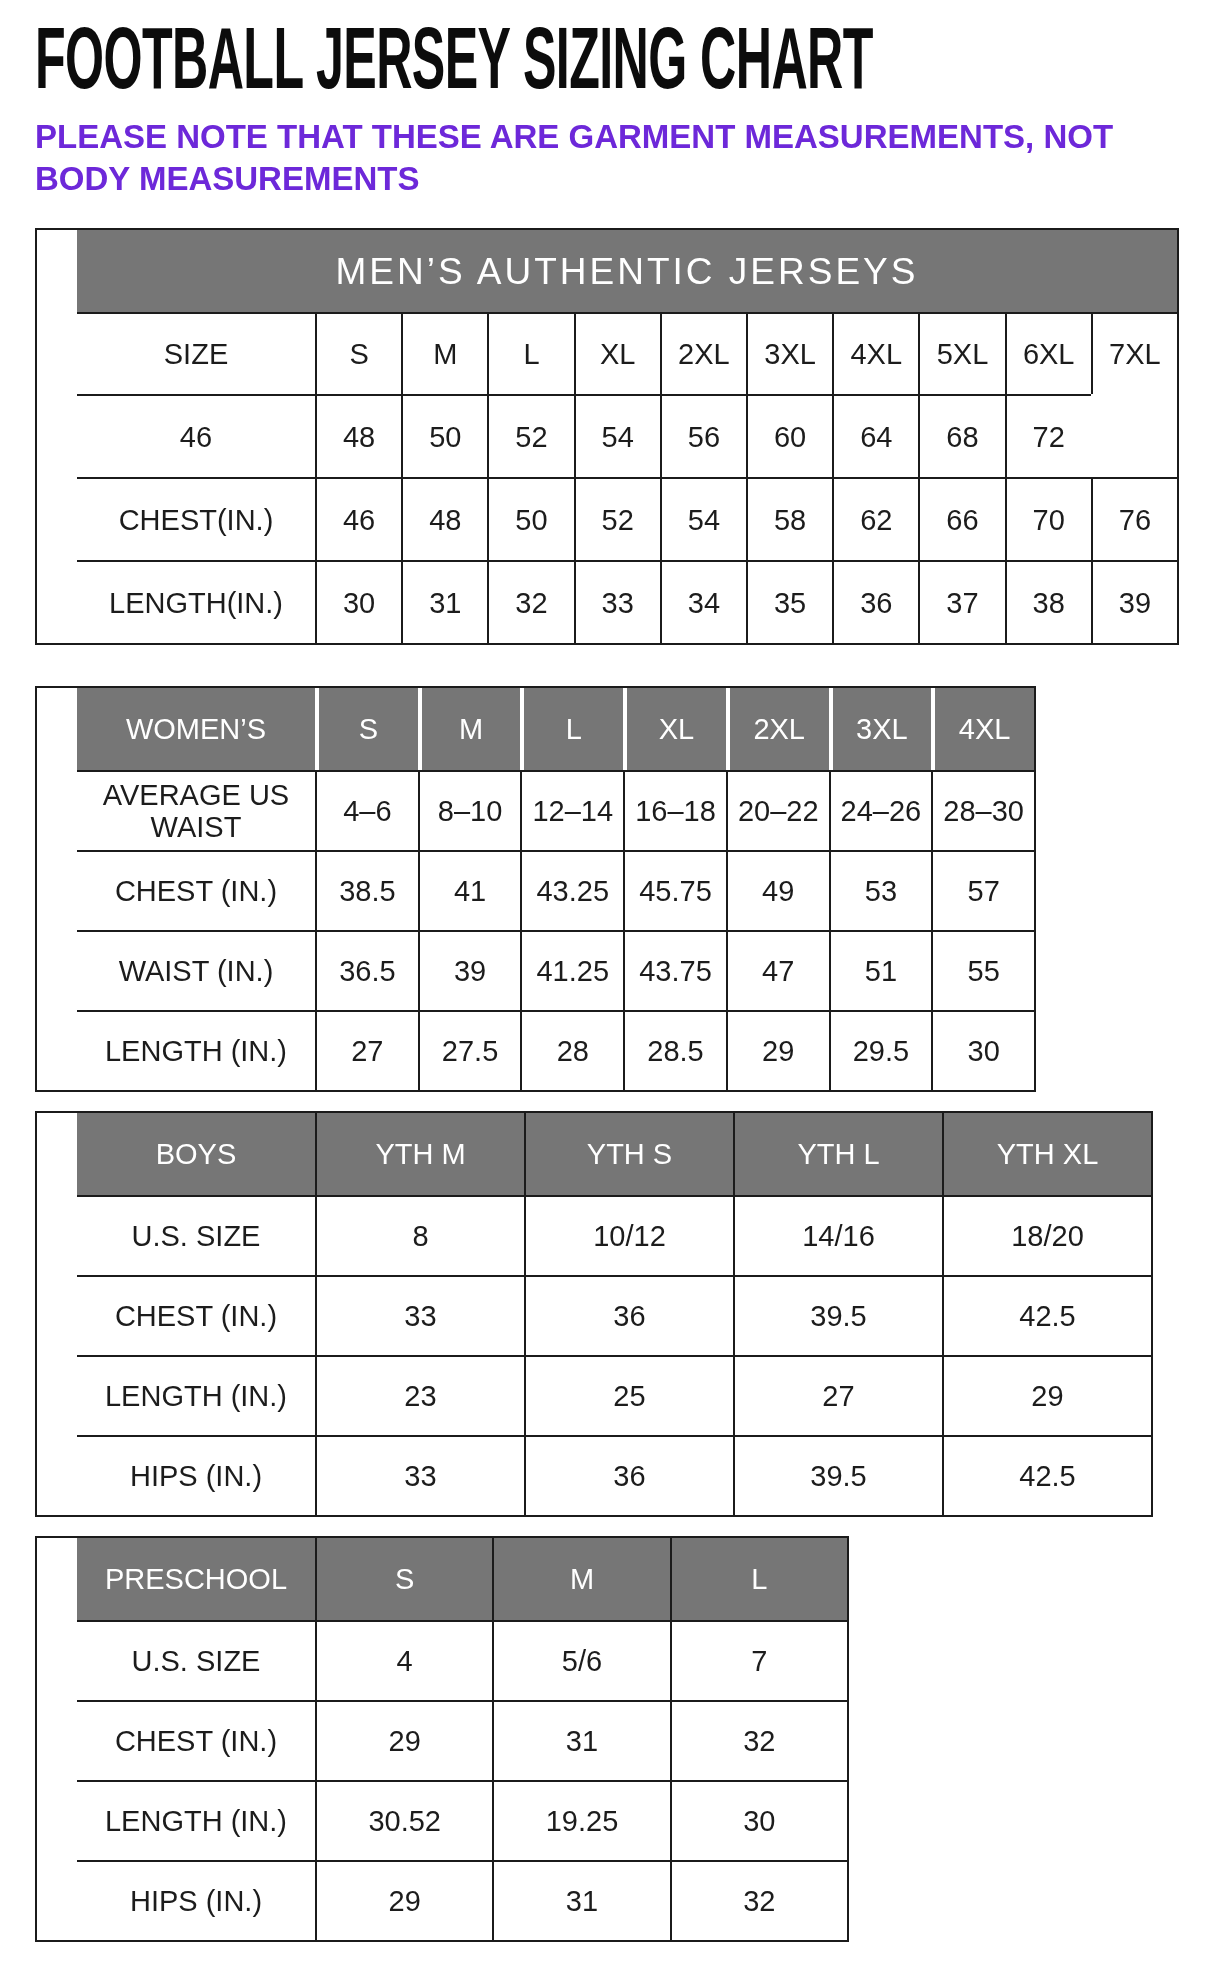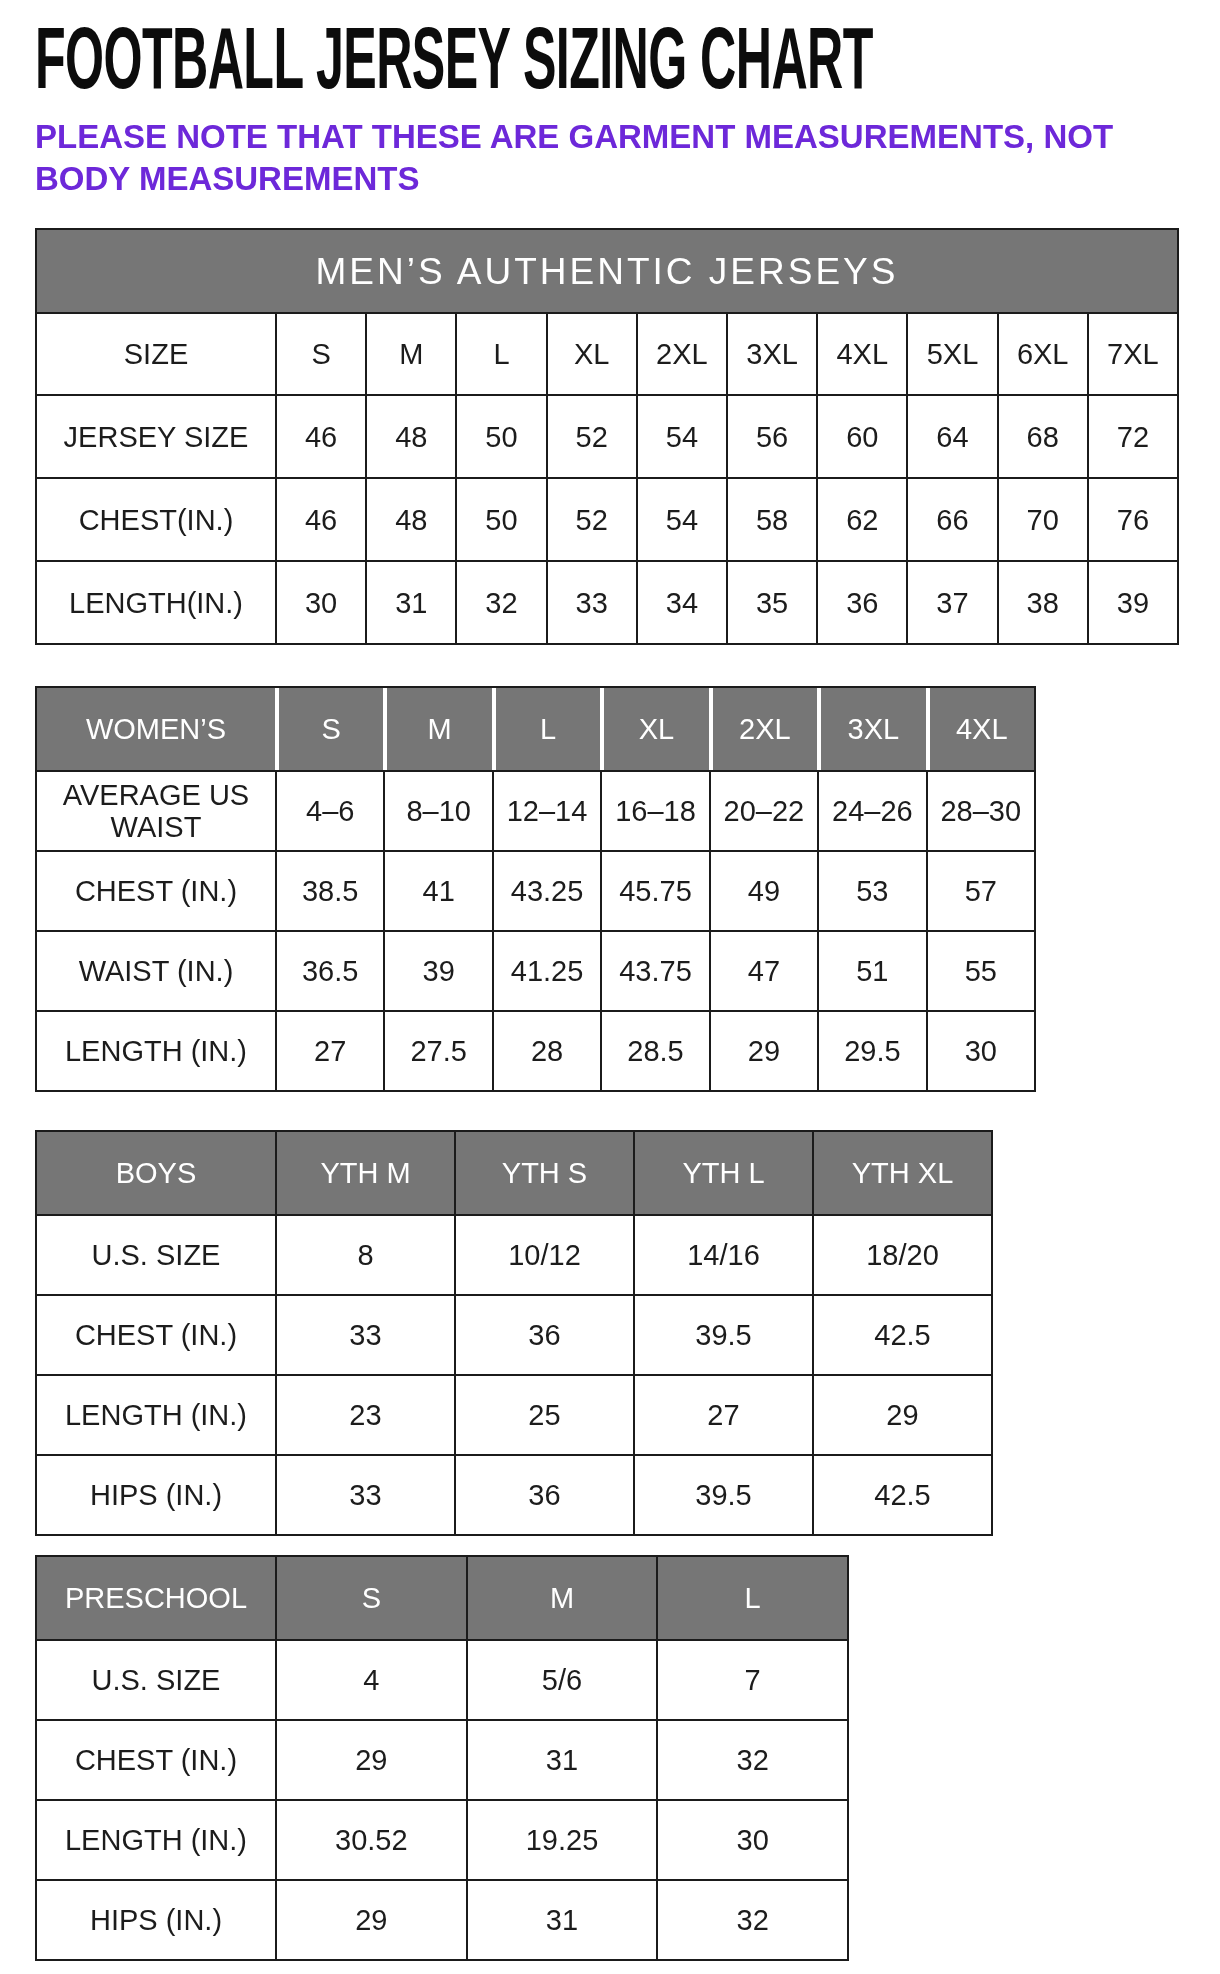--- a/index.html
+++ b/index.html
@@ -35,24 +35,25 @@
     width: 1140px;
     font-size: 33px;
     font-weight: 700;
     line-height: 1.28;
     color: #6d28d9;
   }
   
   .sztable {
     border: 2px solid #1b1b1b;
     background: #ffffff;
+    padding-left: 40px;
   }
   .tbl-0 { width: 1144px; margin-top: 28px; }
   .tbl-1 { width: 1001px; margin-top: 41px; }
-  .tbl-2 { width: 958px;  margin-top: 38px; }
+  .tbl-2 { width: 1118px;  margin-top: 19px; }
   .tbl-3 { width: 814px;  margin-top: 19px; }
   .row { display: grid; height: 80px; }
   .tbl-0 .row { grid-template-columns: 238px repeat(10, 1fr); height: 83px; }
   .tbl-1 .row { grid-template-columns: 238px repeat(7, 1fr); border-radius: 7px; }
   .tbl-2 .row { grid-template-columns: 238px repeat(4, 1fr); }
   .tbl-3 .row { grid-template-columns: 238px repeat(3, 1fr); }
   .row.banner-row { grid-template-columns: 1fr; height: 82px; }
   .row.hrow { height: 82px; }
   .cell {
     display: flex;
@@ -113,21 +114,20 @@
         <div class="cell hcell">L</div>
         <div class="cell hcell">XL</div>
         <div class="cell hcell">2XL</div>
         <div class="cell hcell">3XL</div>
         <div class="cell hcell">4XL</div>
         <div class="cell hcell">5XL</div>
         <div class="cell hcell">6XL</div>
         <div class="cell hcell">7XL</div>
       </div>
       <div class="row brow">
-        <div class="cell lcell">JERSEY SIZE</div>
         <div class="cell vcell">46</div>
         <div class="cell vcell">48</div>
         <div class="cell vcell">50</div>
         <div class="cell vcell">52</div>
         <div class="cell vcell">54</div>
         <div class="cell vcell">56</div>
         <div class="cell vcell">60</div>
         <div class="cell vcell">64</div>
         <div class="cell vcell">68</div>
         <div class="cell vcell">72</div>

